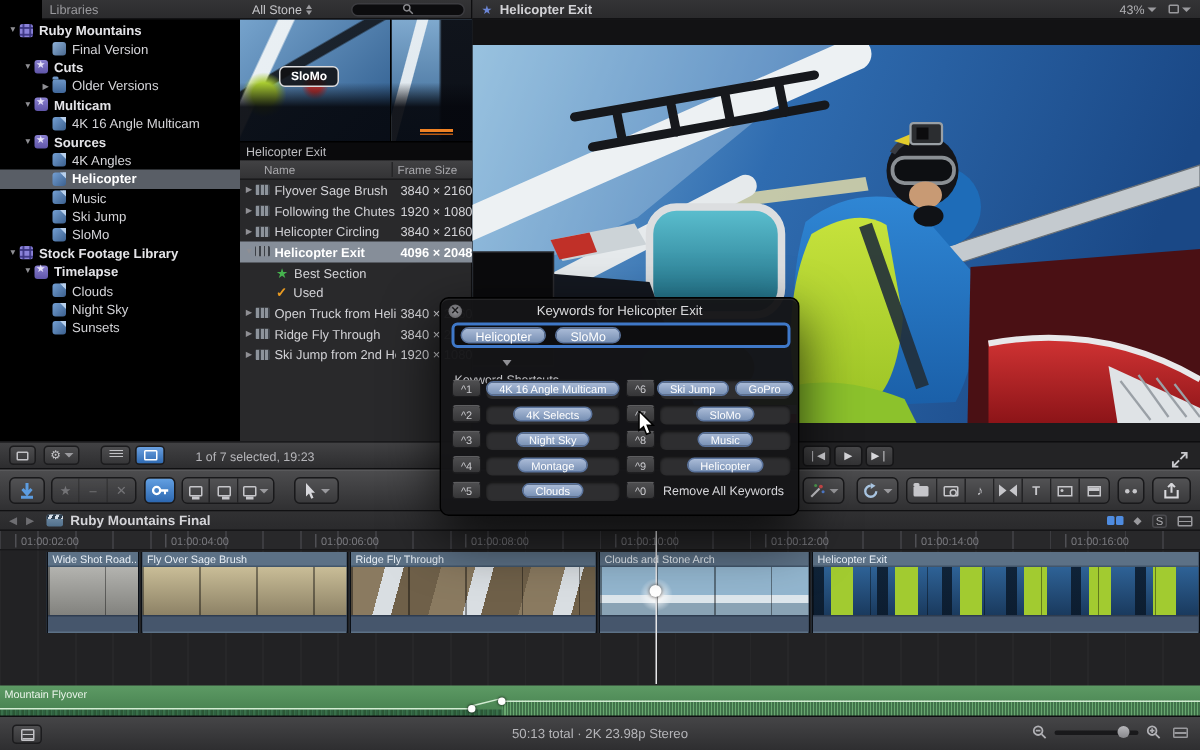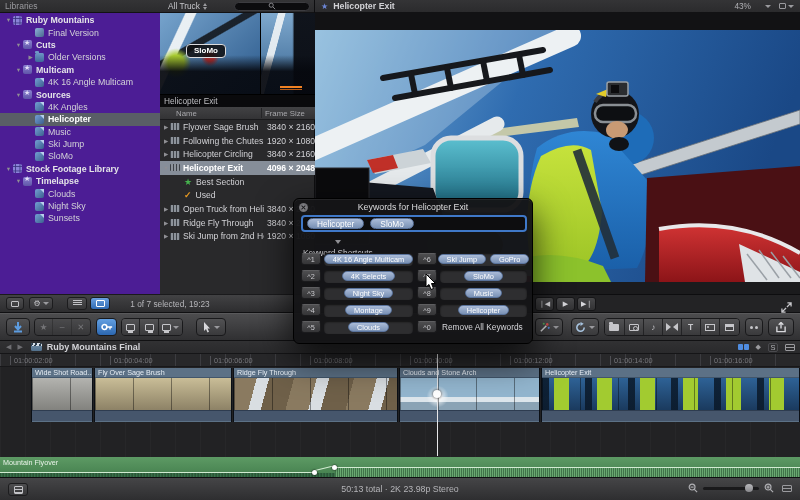--- a/index.html
+++ b/index.html
@@ -5,21 +5,21 @@
   html,body{margin:0;padding:0;background:#000;}
   *{box-sizing:border-box;font-family:"Liberation Sans",sans-serif;}
   .app{position:relative;width:800px;height:500px;background:#222224;overflow:hidden;}
   .abs{position:absolute;}
 
   
   .phead{height:13px;background:linear-gradient(#343436,#2b2b2d);border-bottom:1px solid #121214;
          color:#9a9a9e;font-size:8.5px;line-height:12px;padding-left:5px;}
 
   
-  .sidebar{left:0;top:0;width:185px;height:294px;background:#4c1d95;border-right:1px solid #0e0e10;}
+  .sidebar{left:0;top:0;width:185px;height:294px;background:#000000;border-right:1px solid #0e0e10;padding-left:28px;}
   .tree{position:absolute;top:14px;left:0;right:0;}
   .trow{display:flex;align-items:center;height:12.4px;font-size:8.8px;color:#d4d4d8;white-space:nowrap;}
   .trow.b .lbl{font-weight:bold;color:#e4e4e8;}
   .trow.sel{background:#595e66;}
   .trow.sel .lbl{font-weight:bold;color:#fff;}
   .lv0{padding-left:4px;} .lv1{padding-left:14px;} .lv2{padding-left:26px;}
   .d{width:9px;font-size:5.5px;color:#8f8f94;text-align:center;flex:none;}
   .i{width:9px;height:9px;border-radius:2px;margin-right:4px;flex:none;position:relative;}
   .i-lib{background:#8a82d8;background-image:linear-gradient(rgba(58,52,128,.9) 1px,transparent 1px),
          linear-gradient(90deg,rgba(58,52,128,.9) 1px,transparent 1px);background-size:4.5px 4.5px;background-position:2px 2px;}
@@ -88,21 +88,21 @@
   .bstat{position:absolute;left:90px;width:160px;text-align:center;color:#b6b6ba;font-size:8.3px;}
   .tstrip{left:315px;top:294px;width:485px;height:19px;background:#232325;border-top:1px solid #0d0d0f;border-bottom:1px solid #101012;}
   .tbtn{position:absolute;top:2px;width:19px;height:14px;border:1px solid #161618;border-radius:3px;
         background:linear-gradient(#48484a,#323234);color:#d8d8dc;font-size:7px;display:flex;align-items:center;justify-content:center;}
 
   
   .viewer{left:315px;top:0;width:485px;height:294px;background:#1b1b1d;}
   .vhead{display:flex;align-items:center;height:13px;background:linear-gradient(#343436,#2b2b2d);border-bottom:1px solid #121214;}
   .vstar{color:#6c86d6;font-size:8px;margin-left:6px;}
   .vtitle{color:#d2d2d6;font-size:8.8px;font-weight:bold;margin-left:5px;}
-  .vzoom{margin-left:auto;color:#b0b0b4;font-size:8.3px;display:flex;align-items:center;gap:14px;}
+  .vzoom{margin-left:auto;color:#b0b0b4;font-size:8.3px;display:flex;align-items:center;gap:2px;}
   .dnarr{width:0;height:0;border-left:3px solid transparent;border-right:3px solid transparent;border-top:3.5px solid #9a9a9e;}
   .vopt{margin:0 6px 0 8px;display:flex;align-items:center;gap:2px;}
   .vopt .sq{width:7px;height:6px;border:1px solid #9a9a9e;border-radius:1px;}
   .canvas{top:13px;left:0;width:485px;height:269px;background:#121214;}
 
   
   .toolbar{left:0;top:313px;width:800px;height:28px;background:linear-gradient(#4c4c4e,#303032);
            border-top:1px solid #59595b;border-bottom:1px solid #111113;}
   .btn{position:absolute;top:4px;height:18px;border:1px solid #19191b;border-radius:4px;
        background:linear-gradient(#525254,#3a3a3c);color:#c6c6ca;display:flex;align-items:center;justify-content:center;
@@ -294,21 +294,21 @@
           <span class="d"></span>
           <span class="i i-clip"></span>
           <span class="lbl">Sunsets</span>
         </div>
     </div>
   </div>
 
   <div class="abs browser">
     <div class="btop">
       <span class="filter">
-          <span>All Truck</span>
+          <span>All Stone</span>
           <span class="ud">
             <i class="up"></i>
             <i class="dn"></i>
           </span>
         </span>
       <span class="search">
         <svg width="8" height="8" viewBox="0 0 10 10">
             <circle cx="4" cy="4" r="2.6" fill="none" stroke="#8a8a8e" stroke-width="1.2"></circle>
             <line x1="6" y1="6" x2="9" y2="9" stroke="#8a8a8e" stroke-width="1.2"></line>
           </svg>

